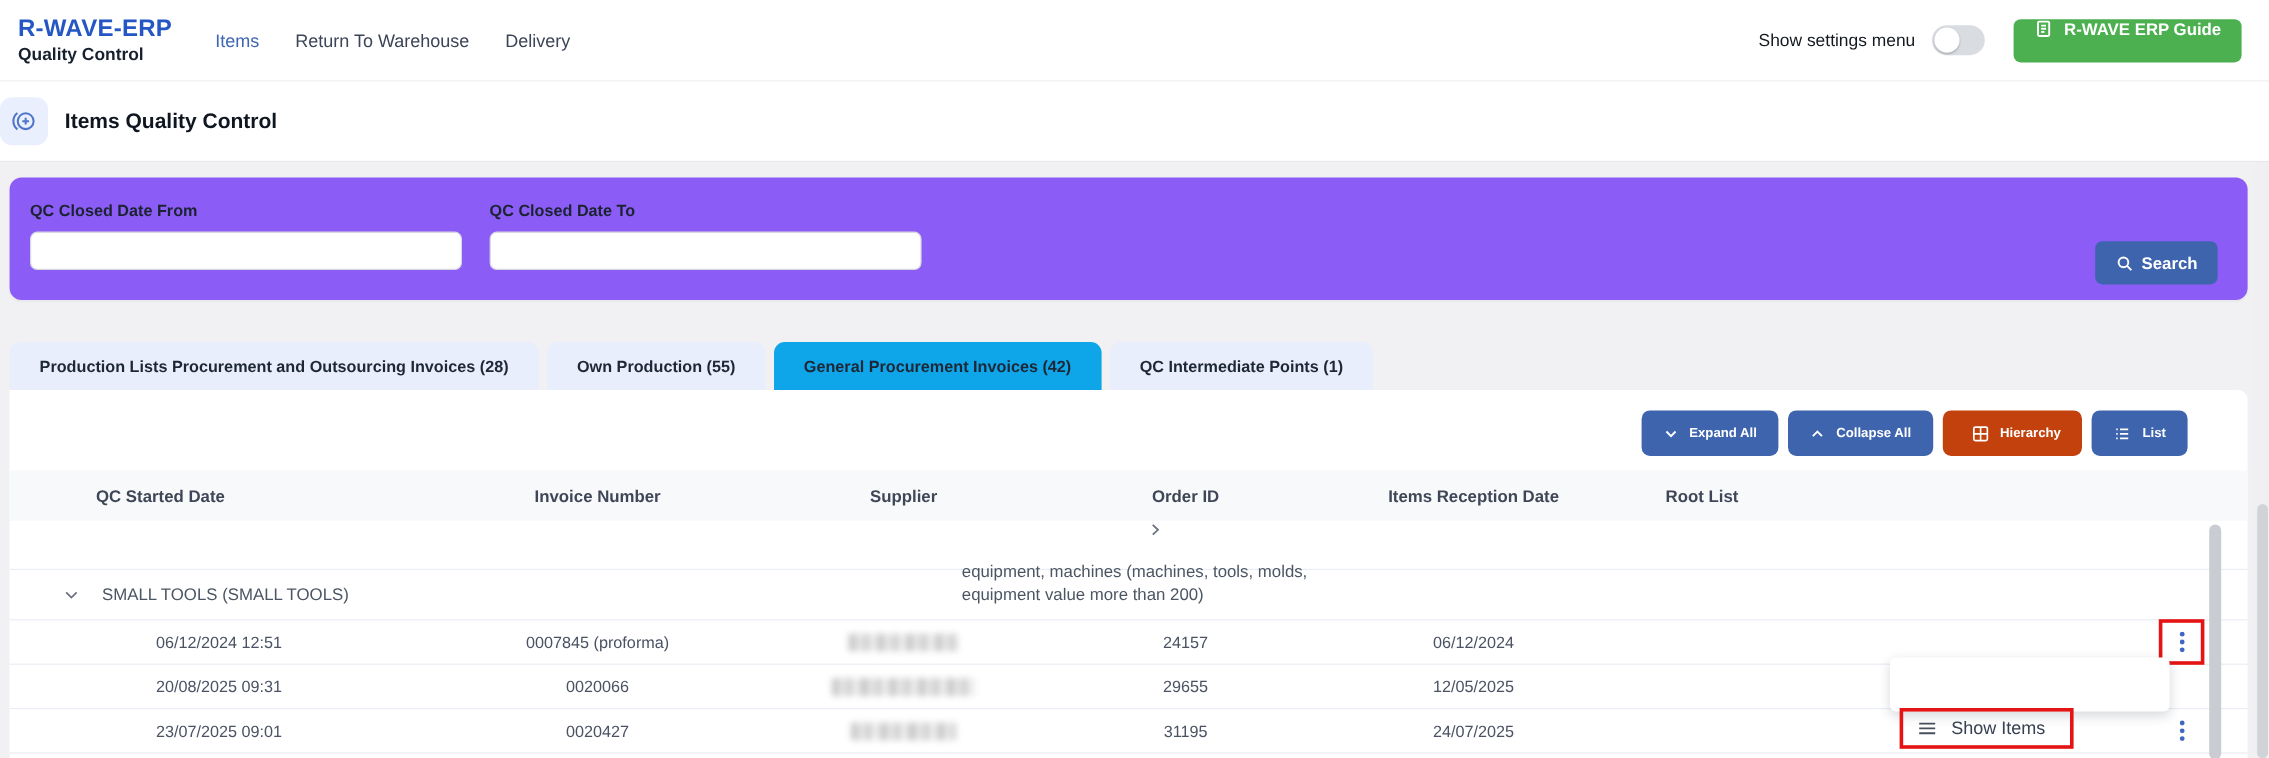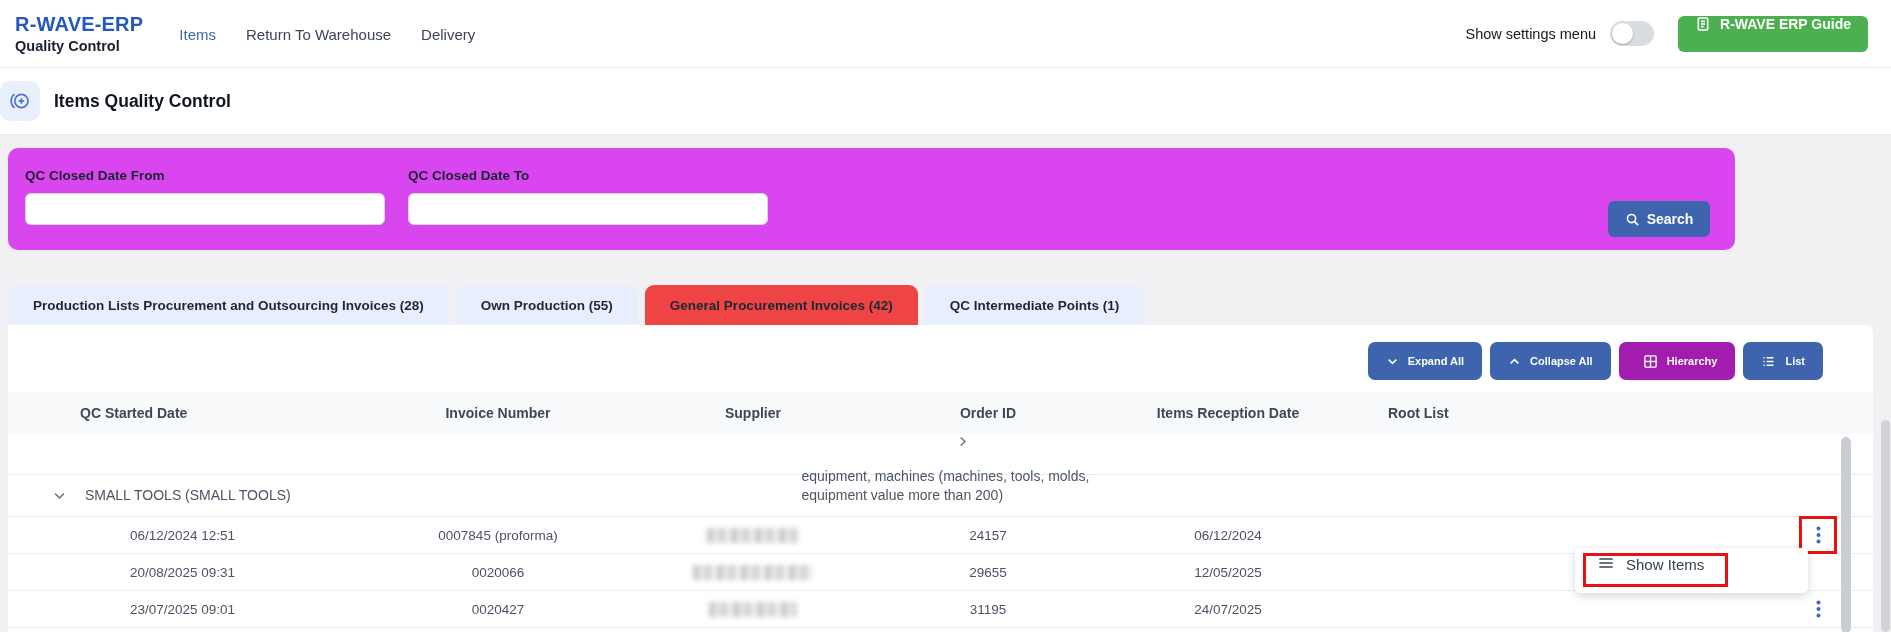--- a/index.html
+++ b/index.html
@@ -28,44 +28,44 @@
   .title-band { height:67px; background:#fff; display:flex; align-items:center; 
     border-bottom:1px solid #e8e8ea; }
   .title-icon { width:40px; height:40px; border-radius:10px; background:#e9effc; display:flex;
     align-items:center; justify-content:center; }
   .page-title { font-size:17.5px; font-weight:700; color:#10161f; margin-left:14px; }
 
   
   .page-bg { height:497px; background:#f1f1f3; position:relative; }
 
   
-  .filter-card { position:absolute; left:8px; top:13px; width:1727px; height:102px; background:#d946ef;
+  .filter-card { position:absolute; left:8px; top:13px; width:1865px; height:102px; background:#8b5cf6;
     border-radius:10px; box-shadow:0 1px 2px rgba(20,30,60,.04); }
   .filter-inner { padding:20px 0 0 17px; display:flex; gap:16px; }
   .field { display:flex; flex-direction:column; }
   .field label { font-size:13.5px; font-weight:700; color:#1b2330; margin-bottom:10px; }
   .field input { width:360px; height:32px; border:1px solid #d5d8dd; border-radius:6px;
     font-family:inherit; font-size:13.5px; padding:0 10px; color:#333; outline:none; background:#fff; }
   .search-btn { position:absolute; right:25px; bottom:13px; height:36px; width:102px; background:#3d64ad;
     color:#fff; border:none; border-radius:6px; font-size:14px; font-weight:600; display:flex;
     align-items:center; justify-content:center; gap:7px; cursor:pointer; font-family:inherit; }
 
   
   .tabs-row { position:absolute; left:8px; top:150px; display:flex; gap:7px; align-items:flex-end; }
   .tab { height:40px; padding:0 25px; display:flex; align-items:center; border-radius:9px 9px 0 0;
     background:#e8eefb; font-size:13.5px; font-weight:700; color:#1e2736; cursor:pointer; white-space:nowrap; }
-  .tab.active { background:#ef4444; }
+  .tab.active { background:#0ea5e9; }
 
   
   .content-panel { position:absolute; left:8px; top:190px; width:1865px; height:307px; background:#fff;
     border-radius:0 8px 0 0; overflow:visible; }
   .toolbar { display:flex; justify-content:flex-end; gap:8px; padding:17px 50px 0 0; }
   .tbtn { height:38px; border:none; border-radius:7px; background:#3d64ad; color:#fff; font-size:11px;
     font-weight:700; display:flex; align-items:center; gap:9px; padding:0 18px; cursor:pointer; font-family:inherit; }
-  .tbtn.muted { background:#a21caf;padding-left:24px; }
+  .tbtn.muted { background:#c2410c;padding-left:24px; }
 
   
   .grid { display:grid; grid-template-columns:360px 260px 250px 220px 260px 1fr 110px; align-items:center; }
   .thead { margin-top:12px; height:42px; background:#f8f9fb; font-size:14px; font-weight:600; color:#3f4757; }
   .thead .c1 { padding-left:72px; }
   .c2,.c3,.c4,.c5 { text-align:center; }
   .c6 { padding-left:30px; }
   .c7 { display:flex; justify-content:center; }
   .group-row { height:42px; border-bottom:1px solid #e9edf3; display:flex; align-items:center;
     padding-left:44px; gap:18px; color:#4b5563; font-size:14px; cursor:pointer; }
@@ -78,22 +78,22 @@
   .dots-btn { width:34px; height:34px; border:none; background:transparent; display:flex; align-items:center;
     justify-content:center; cursor:pointer; }
   .red-outline { outline:3px solid #e51414; outline-offset:-1px; }
   .blur-blob { height:15px; border-radius:2px; margin:0 auto; filter:blur(2.5px);
     background:repeating-linear-gradient(90deg,#c9c9c9 0 6px,#e6e6e6 6px 12px,#d2d2d2 12px 18px,#efefef 18px 24px),
                repeating-linear-gradient(0deg,rgba(255,255,255,.45) 0 4px,rgba(0,0,0,.06) 4px 8px); }
 
   
   .dropdown { position:absolute; left:1567px; top:223px; width:233px; height:45px; background:#fff;
     border-radius:5px; box-shadow:0 3px 10px rgba(30,40,60,.18); z-index:5; padding:5px 8px; }
-  .menu-item { height:34px; display:flex; align-items:flex-start; gap:12px; padding:0 12px;
-    font-size:15px; color:#374151; cursor:pointer; border:3px solid #e51414; width:145px; }
+  .menu-item { height:34px; display:flex; align-items:center; gap:12px; padding:0 12px;
+    font-size:15px; color:#374151; cursor:pointer; border:3px solid #e51414; width:145px;margin-top:37px; }
 
   
   .table-scrollbar { position:absolute; right:22px; top:112px; bottom:-1px; width:10px; border-radius:6px;
     background:#c9ccd2; }
   .page-scrollbar { position:absolute; right:0; top:0; bottom:0; width:12px; background:#f0f0f2; }
   .page-scrollbar .thumb { position:absolute; left:1.5px; width:9px; top:285px; bottom:0; border-radius:5px; background:#d0d3d7; }
 
   svg { display:block; flex:none; }
 </style>
 </head>

